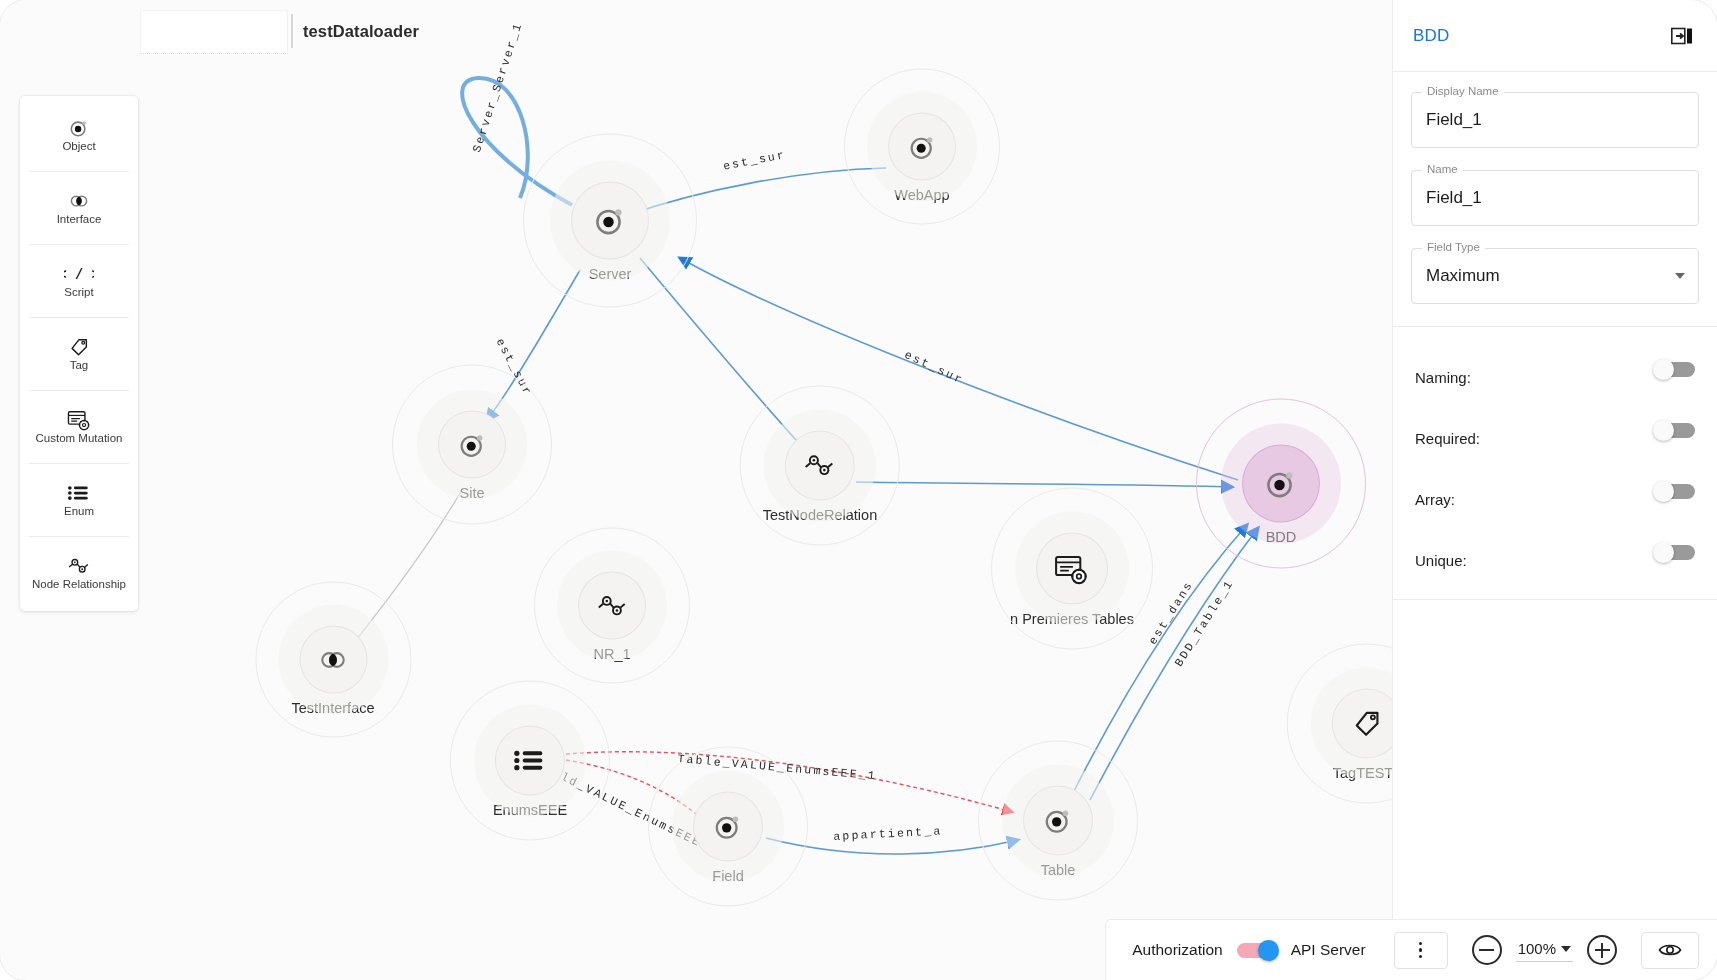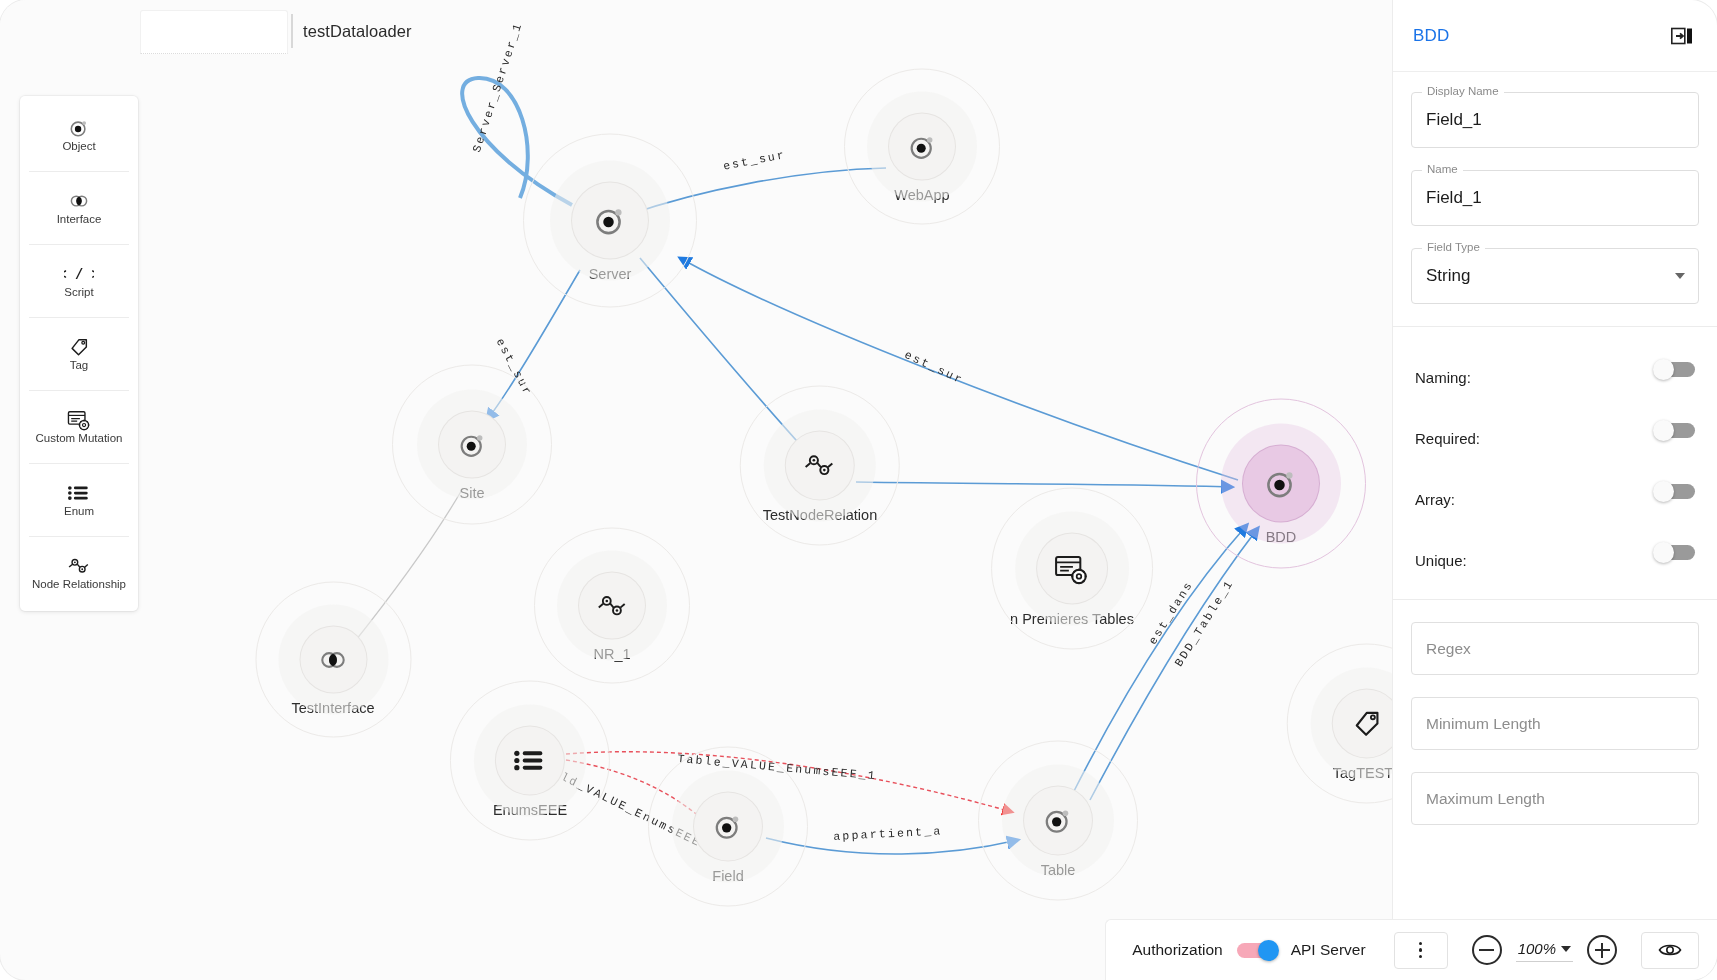--- a/index.html
+++ b/index.html
@@ -34,20 +34,21 @@
     border-bottom: 1px dotted #dcdcdc;
   }
   .tab-divider {
     position: absolute; left: 291px; top: 14px;
     width: 2px; height: 34px; background: #d8d8d8;
   }
   .doc-title {
     position: absolute; left: 303px; top: 22px;
     font-size: 16.5px; color: #2b2b2b;
     letter-spacing: .1px;
+    font-weight: bold;
   }
 
   
   .palette {
     position: absolute; left: 20px; top: 96px;
     width: 118px;
     background: #ffffff;
     border-radius: 5px;
     box-shadow: 0 1px 4px rgba(0,0,0,.10), 0 0 0 1px rgba(0,0,0,.03);
     padding: 2px 0;
@@ -210,21 +211,21 @@
     display: flex; align-items: center; justify-content: center;
     cursor: pointer; position: relative;
   }
   .circ-btn .h { position: absolute; width: 15px; height: 2px; background: #2b2b2b; }
   .circ-btn .v { position: absolute; width: 2px; height: 15px; background: #2b2b2b; }
   .zoomval {
     display: flex; align-items: center; gap: 5px;
     border-bottom: 1px solid #cfcfcf;
     padding: 2px 2px 4px 2px; cursor: pointer;
   }
-  .zoomval span { font-size: 15px; color: #1d1d1d; font-style: italic; }
+  .zoomval span { font-size: 15px; color: #1d1d1d; }
   .zoomval .caret {
     width: 0; height: 0;
     border-left: 5px solid transparent;
     border-right: 5px solid transparent;
     border-top: 6px solid #2b2b2b;
   }
 
   svg.edges { position: absolute; left: 0; top: 0; width: 1392px; height: 980px; pointer-events: none; z-index: 5; }
   .edge-lbl {
     font-family: "Liberation Mono", monospace;
@@ -629,21 +630,21 @@
         <div class="field-val">Field_1</div>
       </fieldset>
 
       <fieldset class="field-outline">
         <legend>Name</legend>
         <div class="field-val">Field_1</div>
       </fieldset>
 
       <fieldset class="field-outline">
         <legend>Field Type</legend>
-        <div class="field-val">String</div>
+        <div class="field-val">Maximum</div>
         <span class="caret"></span>
       </fieldset>
     </div>
 
     <div class="rule-sep"></div>
 
     <div id="toggles-host" style="padding-top:12px;">
         <div class="toggle-row">
           <div class="toggle-label">Naming:</div>
           <div class="switch">
@@ -665,25 +666,20 @@
         <div class="toggle-row">
           <div class="toggle-label">Unique:</div>
           <div class="switch">
             <span class="knob"></span>
           </div>
         </div>
       </div>
 
     <div class="rule-sep" style="margin:16px 0 22px 0;"></div>
 
-    <div id="inputs-host">
-        <div class="plain-input">Regex</div>
-        <div class="plain-input">Minimum Length</div>
-        <div class="plain-input">Maximum Length</div>
-      </div>
   </div>
 
   <div class="bottombar">
     <div class="auth-label">Authorization</div>
     <div class="switch on">
         <span class="knob"></span>
       </div>
     <div class="api-label">API Server</div>
 
     <div class="tb-box" style="margin-left:14px;">

